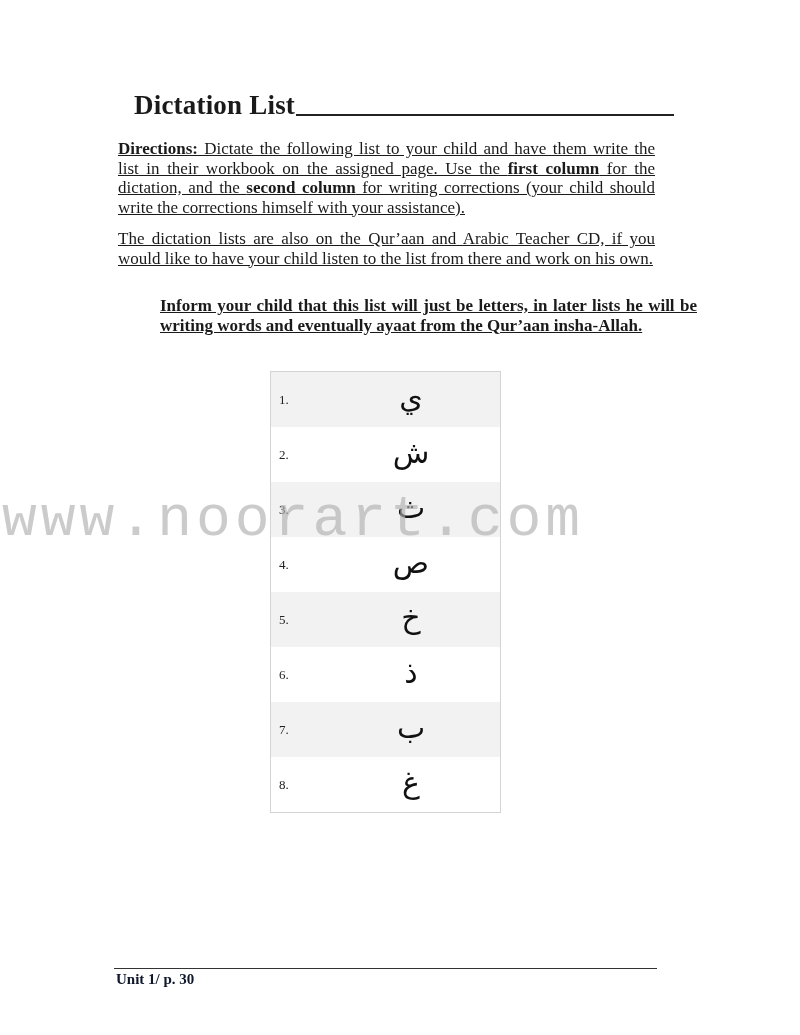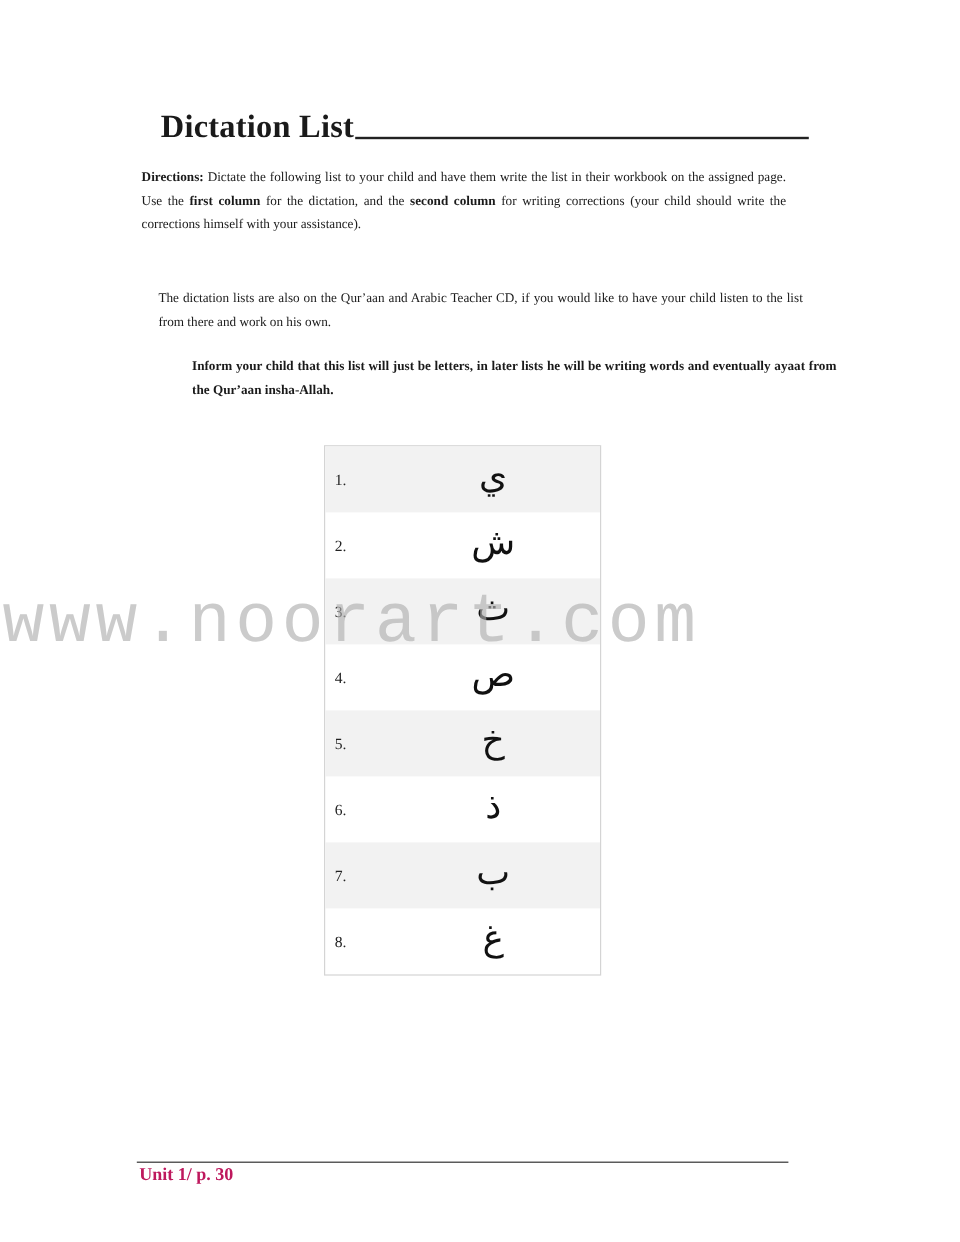--- a/index.html
+++ b/index.html
@@ -32,28 +32,29 @@
       flex: 1;
       border-bottom: 2px solid #222;
       margin-bottom: 5px;
       margin-left: 1px;
       height: 0;
     }
     .para {
       position: absolute;
       left: 118px;
       width: 537px;
-      font-size: 11px;
+      font-size: 17px;
       line-height: 19.5px;
       text-align: justify;
       margin: 0;
+      text-decoration: underline;
     }
     .para b { font-weight: bold; }
     #p-directions { top: 139px; }
-    #p-cd { top: 240px; margin-left: 14px; }
+    #p-cd { top: 229px; }
     #p-inform { top: 296px; font-weight: bold; margin-left: 42px; }
 
     .dictation-table {
       position: absolute;
       left: 270px;
       top: 371px;
       width: 229px;
       border: 1px solid #d4d4d4;
       border-collapse: collapse;
     }
@@ -103,21 +104,21 @@
       top: 968px;
       width: 543px;
       border-top: 1px solid #333;
     }
     .footer-text {
       position: absolute;
       left: 116px;
       top: 971px;
       font-size: 15px;
       font-weight: bold;
-      color: #be185d;
+      color: #0f172a;
     }
   </style>
 </head>
 <body>
 
 <div class="page-title">
   <span>Dictation List</span>
   <span class="title-rule"></span>
 </div>
 

